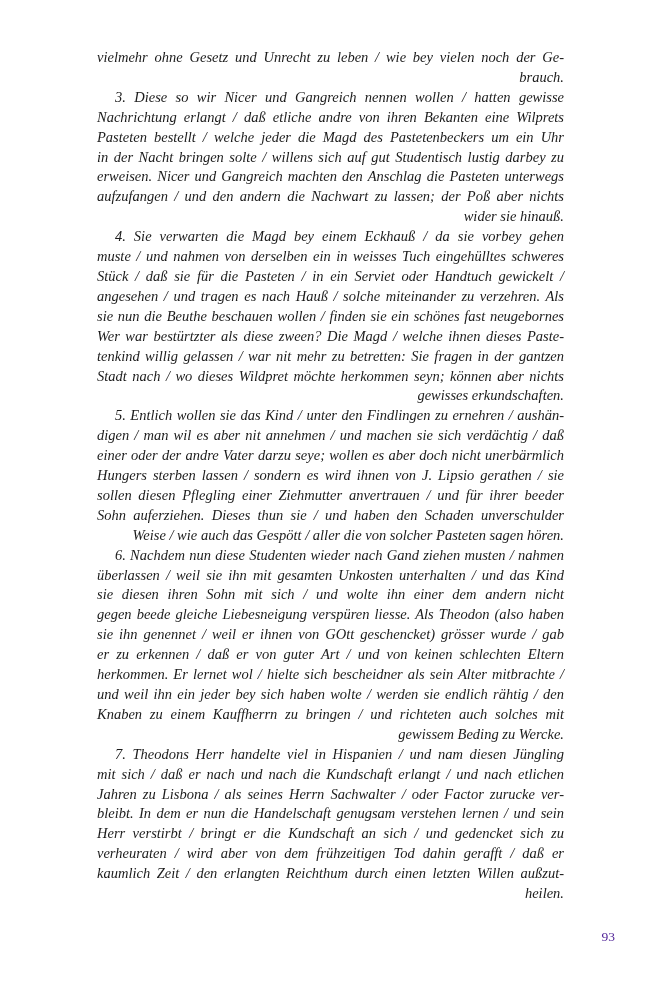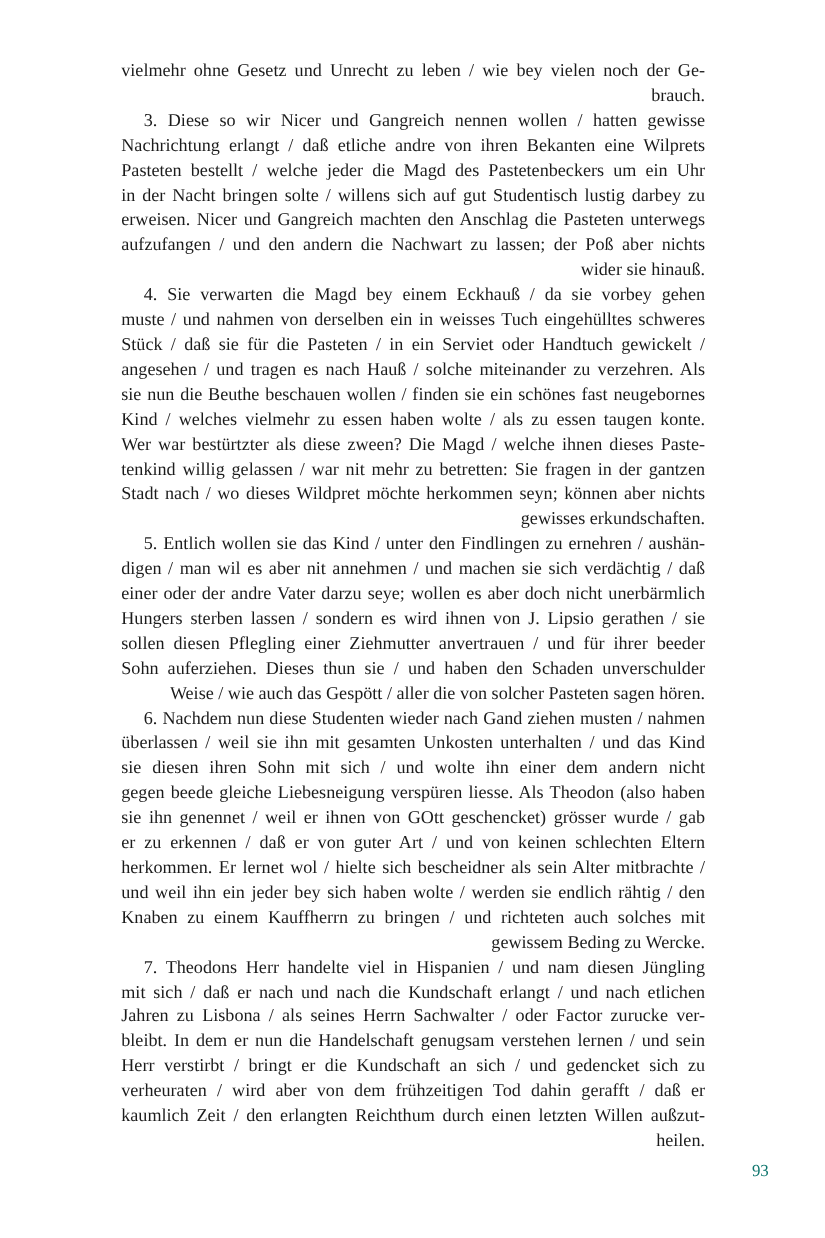--- a/index.html
+++ b/index.html
@@ -21,40 +21,41 @@
     left: 97px;
     top: 48px;
     width: 467px;
     font-size: 14.5px;
     line-height: 19.9px;
     letter-spacing: 0px;
   }
   .paragraph {
     margin: 0;
     padding: 0;
+    font-style: italic;
   }
   .line {
     text-align: right;
     white-space: normal;
   }
   .line.just {
     text-align: justify;
     text-align-last: justify;
   }
   .line.indent {
     text-indent: 18px;
   }
   .page-number {
     position: absolute;
     left: 560px;
     top: 929px;
     width: 55px;
     text-align: right;
     font-size: 13.5px;
-    color: #0f766e;
+    color: #4c1d95;
   }
 </style>
 </head>
 <body>
 
 <div class="page">
   <div class="text-block">
       <div class="paragraph">
         <div class="line just">vielmehr ohne Gesetz und Unrecht zu leben / wie bey vielen noch der Ge-</div>
         <div class="line">brauch.</div>
@@ -67,21 +68,20 @@
         <div class="line just">erweisen. Nicer und Gangreich machten den Anschlag die Pasteten unterwegs</div>
         <div class="line just">aufzufangen / und den andern die Nachwart zu lassen; der Poß aber nichts</div>
         <div class="line">wider sie hinauß.</div>
       </div>
       <div class="paragraph">
         <div class="line just indent">4. Sie verwarten die Magd bey einem Eckhauß / da sie vorbey gehen</div>
         <div class="line just">muste / und nahmen von derselben ein in weisses Tuch eingehülltes schweres</div>
         <div class="line just">Stück / daß sie für die Pasteten / in ein Serviet oder Handtuch gewickelt /</div>
         <div class="line just">angesehen / und tragen es nach Hauß / solche miteinander zu verzehren. Als</div>
         <div class="line just">sie nun die Beuthe beschauen wollen / finden sie ein schönes fast neugebornes</div>
-        <div class="line just">Kind / welches vielmehr zu essen haben wolte / als zu essen taugen konte.</div>
         <div class="line just">Wer war bestürtzter als diese zween? Die Magd / welche ihnen dieses Paste-</div>
         <div class="line just">tenkind willig gelassen / war nit mehr zu betretten: Sie fragen in der gantzen</div>
         <div class="line just">Stadt nach / wo dieses Wildpret möchte herkommen seyn; können aber nichts</div>
         <div class="line">gewisses erkundschaften.</div>
       </div>
       <div class="paragraph">
         <div class="line just indent">5. Entlich wollen sie das Kind / unter den Findlingen zu ernehren / aushän-</div>
         <div class="line just">digen / man wil es aber nit annehmen / und machen sie sich verdächtig / daß</div>
         <div class="line just">einer oder der andre Vater darzu seye; wollen es aber doch nicht unerbärmlich</div>
         <div class="line just">Hungers sterben lassen / sondern es wird ihnen von J. Lipsio gerathen / sie</div>

